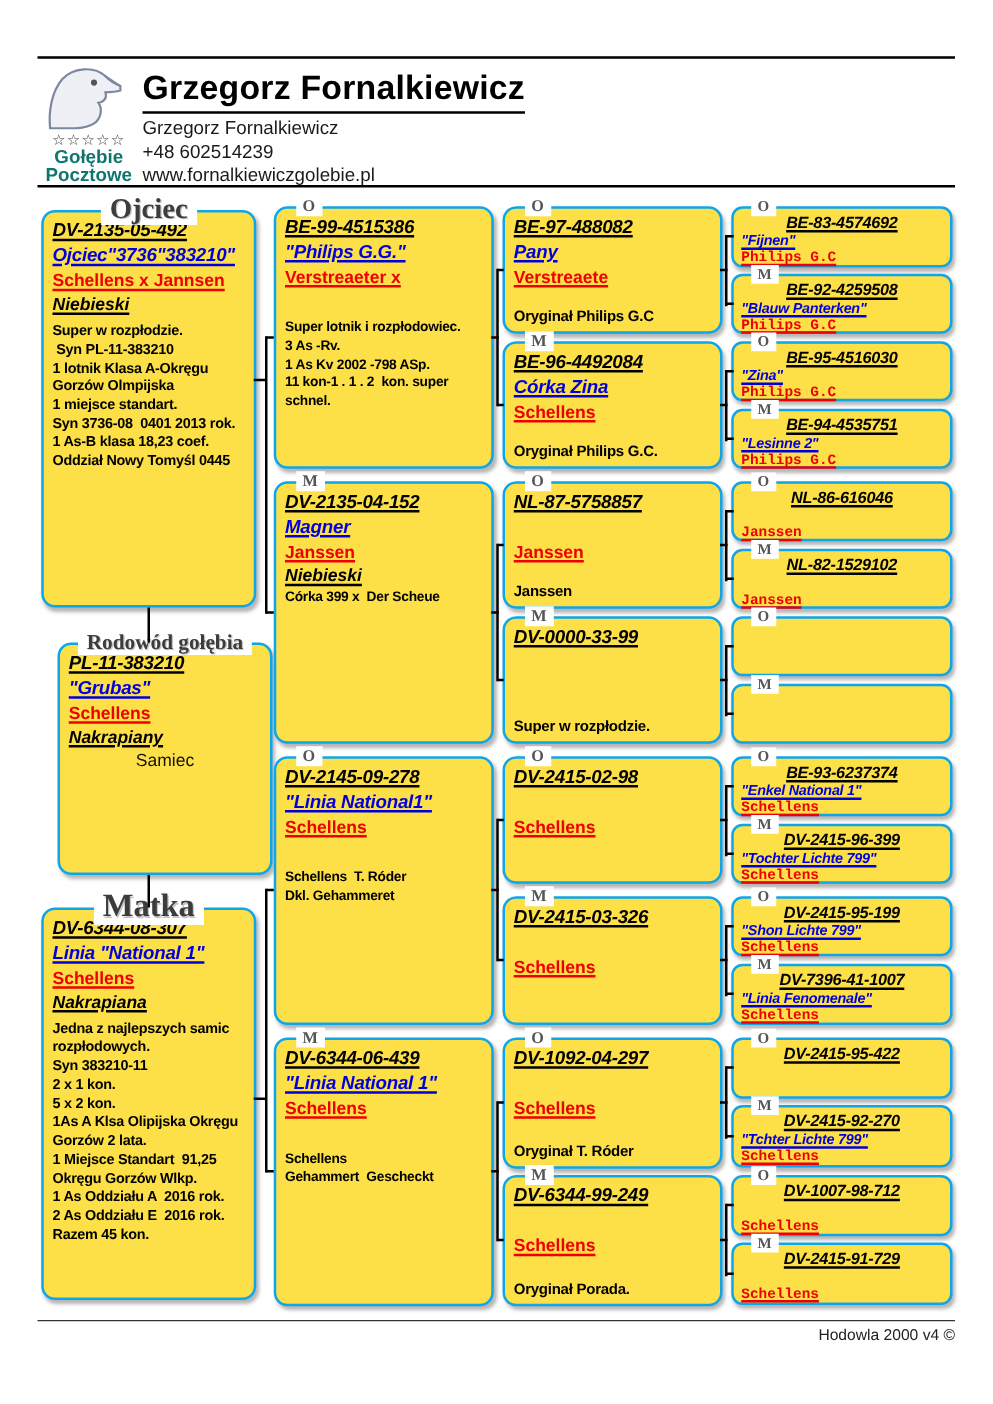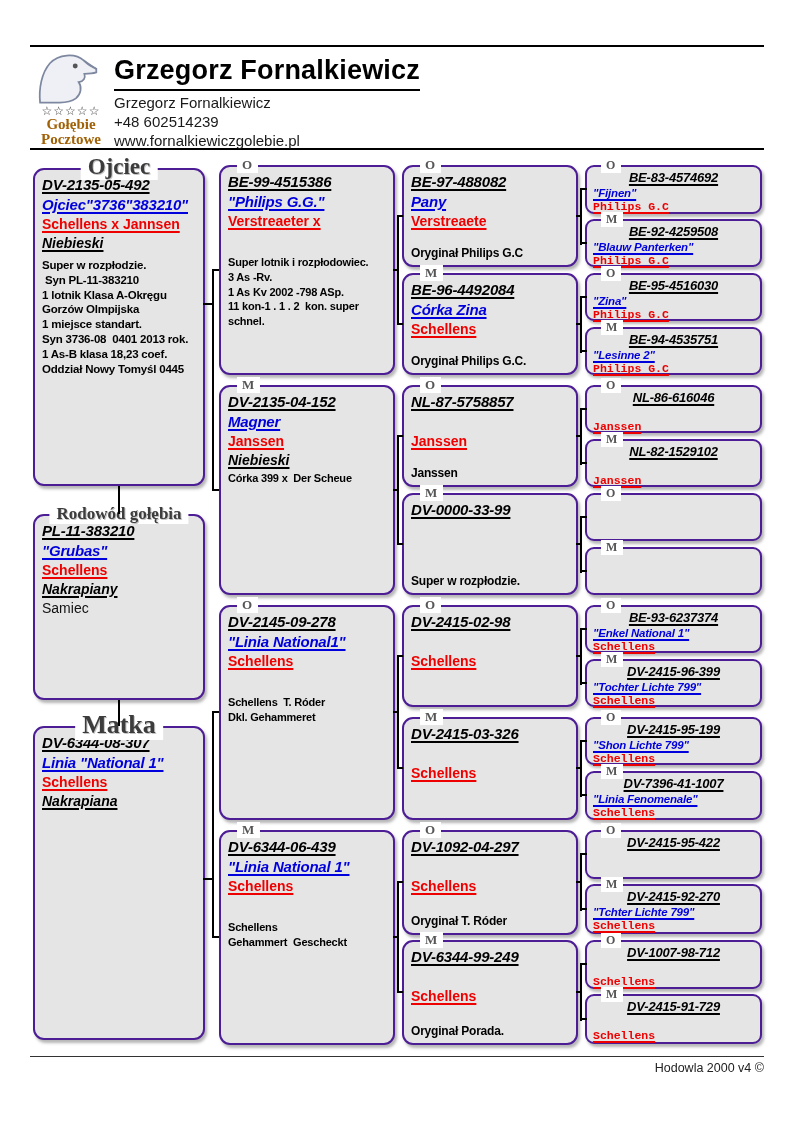--- a/index.html
+++ b/index.html
@@ -4,46 +4,46 @@
 <style>
   html,body{margin:0;padding:0;background:#fff;}
   #page{position:relative;width:794px;height:1123px;background:#fff;overflow:hidden;
         font-family:"Liberation Sans",sans-serif;}
   .hr{position:absolute;background:#000;}
   .cline{position:absolute;background:#000;}
 
   
   .logo{position:absolute;left:31px;top:52px;width:80px;text-align:center;}
   .logo .stars{font-size:12px;letter-spacing:1px;color:#3a3a3a;line-height:12px;margin-top:-3px;}
-  .logo .lname{font-family:Liberation Serif, serif;font-weight:bold;font-size:15px;
-               line-height:15px;color:#a16207;white-space:pre-line;}
+  .logo .lname{font-family:Liberation Sans, sans-serif;font-weight:bold;font-size:15px;
+               line-height:15px;color:#0f766e;white-space:pre-line;}
   .h-title{position:absolute;left:114px;top:55px;font-size:27px;font-weight:bold;color:#000;
            border-bottom:2px solid #000;padding-bottom:3px;letter-spacing:.2px;}
   .h-contact{position:absolute;left:114px;top:93px;font-size:15px;line-height:19px;
              color:#1a1a1a;white-space:pre-line;}
   .h-achv{position:absolute;right:30px;top:51px;width:330px;text-align:right;font-size:11.5px;
           line-height:13.4px;color:#111;white-space:pre-line;}
 
   
-  .gbox{position:absolute;background:#e5e5e5;border:2px solid #4c1d95;border-radius:11px;
+  .gbox{position:absolute;background:#fde047;border:2px solid #0ea5e9;border-radius:11px;
         box-shadow:2px 3px 3px rgba(110,110,110,.5);box-sizing:border-box;padding:5px 7px;}
   .tag{position:absolute;top:-10px;left:16px;background:#fff;padding:0 5px;
        font-family:"Liberation Serif",serif;font-weight:bold;font-size:13px;color:#555;letter-spacing:1px;}
   .ttl{position:absolute;left:50%;transform:translateX(-50%);background:#fff;padding:0 7px;
        font-family:"Liberation Serif",serif;font-weight:bold;color:#3c3c3c;white-space:nowrap;
        text-shadow:1px 1px 0 #c4c4c4;}
   .ring {font-style:italic;font-weight:bold;font-size:15px;line-height:20px;min-height:20px;color:#000;
          text-decoration:underline;text-decoration-thickness:2px;text-underline-offset:2px;letter-spacing:-.2px;}
   .bname{font-style:italic;font-weight:bold;font-size:15px;line-height:20px;min-height:20px;color:#0000dd;
          text-decoration:underline;text-decoration-thickness:2px;text-underline-offset:2px;letter-spacing:-.2px;}
   .strain{font-weight:bold;font-size:14px;line-height:19px;min-height:19px;color:#ee0000;
          text-decoration:underline;text-decoration-thickness:2px;text-underline-offset:2px;}
   .bcolor{font-style:italic;font-weight:bold;font-size:14px;line-height:19px;min-height:19px;color:#000;
          text-decoration:underline;text-decoration-thickness:2px;text-underline-offset:2px;}
-  .sexline{font-size:14px;line-height:18px;min-height:18px;color:#111;}
+  .sexline{font-size:14px;line-height:18px;min-height:18px;color:#111;text-align:center;}
   .desc{font-weight:bold;font-size:11px;line-height:14.8px;letter-spacing:-.2px;color:#000;
         white-space:pre-wrap;margin-top:5px;}
   .descb{position:absolute;left:7px;bottom:5px;font-weight:bold;font-size:12px;line-height:14px;
          letter-spacing:-.2px;color:#000;white-space:pre-wrap;}
   .sm{padding:3px 6px;border-radius:9px;}
   .sm .tag{left:14px;font-size:12px;top:-9px;}
   .sm .ring{font-size:13px;line-height:16px;min-height:16px;text-decoration-thickness:1.5px;text-align:center;}
   .sm .bname{font-size:11.5px;line-height:14px;min-height:14px;text-decoration-thickness:1.5px;}
   .sm .strain{font-size:11.5px;line-height:14px;min-height:14px;text-decoration-thickness:1.5px;font-family:Liberation Mono, monospace;}
 
@@ -82,35 +82,47 @@
     <div class="desc" style="font-size:11.5px">Super w rozpłodzie.
  Syn PL-11-383210
 1 lotnik Klasa A-Okręgu
 Gorzów Olmpijska
 1 miejsce standart.
 Syn 3736-08  0401 2013 rok.
 1 As-B klasa 18,23 coef.
 Oddział Nowy Tomyśl 0445</div>
   </div>
 
-  <div class="gbox" style="left:33px;top:514px;width:172px;height:186px">
+  <div class="gbox" style="left:46px;top:514px;width:172px;height:186px">
     <span class="ttl" style="font-size:17px;top:-12px">Rodowód gołębia</span>
     <div class="ring">PL-11-383210</div>
     <div class="bname">"Grubas"</div>
     <div class="strain">Schellens</div>
     <div class="bcolor">Nakrapiany</div>
     <div class="sexline">Samiec</div>
   </div>
 
   <div class="gbox" style="left:33px;top:726px;width:172px;height:314px">
     <span class="ttl" style="font-size:26px;top:-18px">Matka</span>
     <div class="ring">DV-6344-08-307</div>
     <div class="bname">Linia "National 1"</div>
     <div class="strain">Schellens</div>
     <div class="bcolor">Nakrapiana</div>
+    <div class="desc" style="font-size:11.5px;line-height:15px">Jedna z najlepszych samic
+rozpłodowych.
+Syn 383210-11
+2 x 1 kon.
+5 x 2 kon.
+1As A Klsa Olipijska Okręgu
+Gorzów 2 lata.
+1 Miejsce Standart  91,25
+Okręgu Gorzów Wlkp.
+1 As Oddziału A  2016 rok.
+2 As Oddziału E  2016 rok.
+Razem 45 kon.</div>
   </div>
 
   <div class="gbox" style="left:219px;top:165px;width:176px;height:210px">
     <span class="tag">O</span>
     <div class="ring">BE-99-4515386</div>
     <div class="bname">"Philips G.G."</div>
     <div class="strain">Verstreaeter x</div>
     <div class="bcolor"></div>
     <div class="desc">Super lotnik i rozpłodowiec.
 3 As -Rv.

